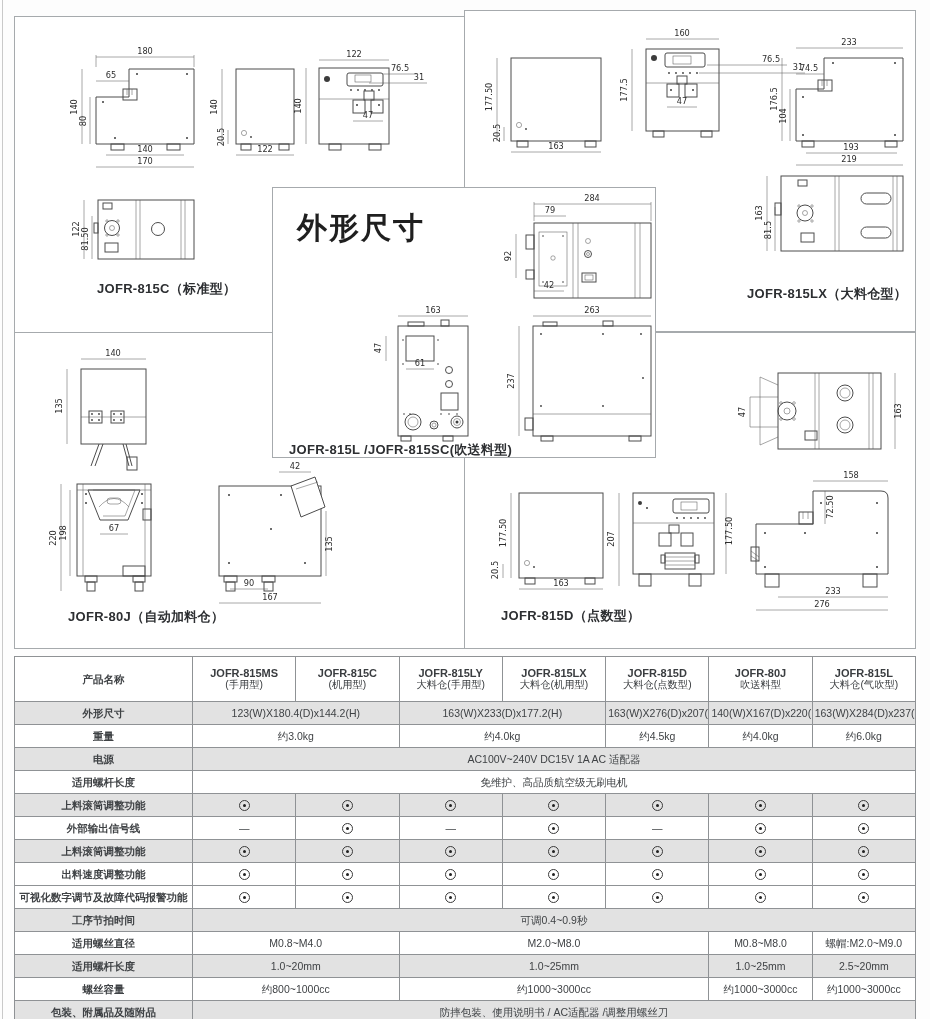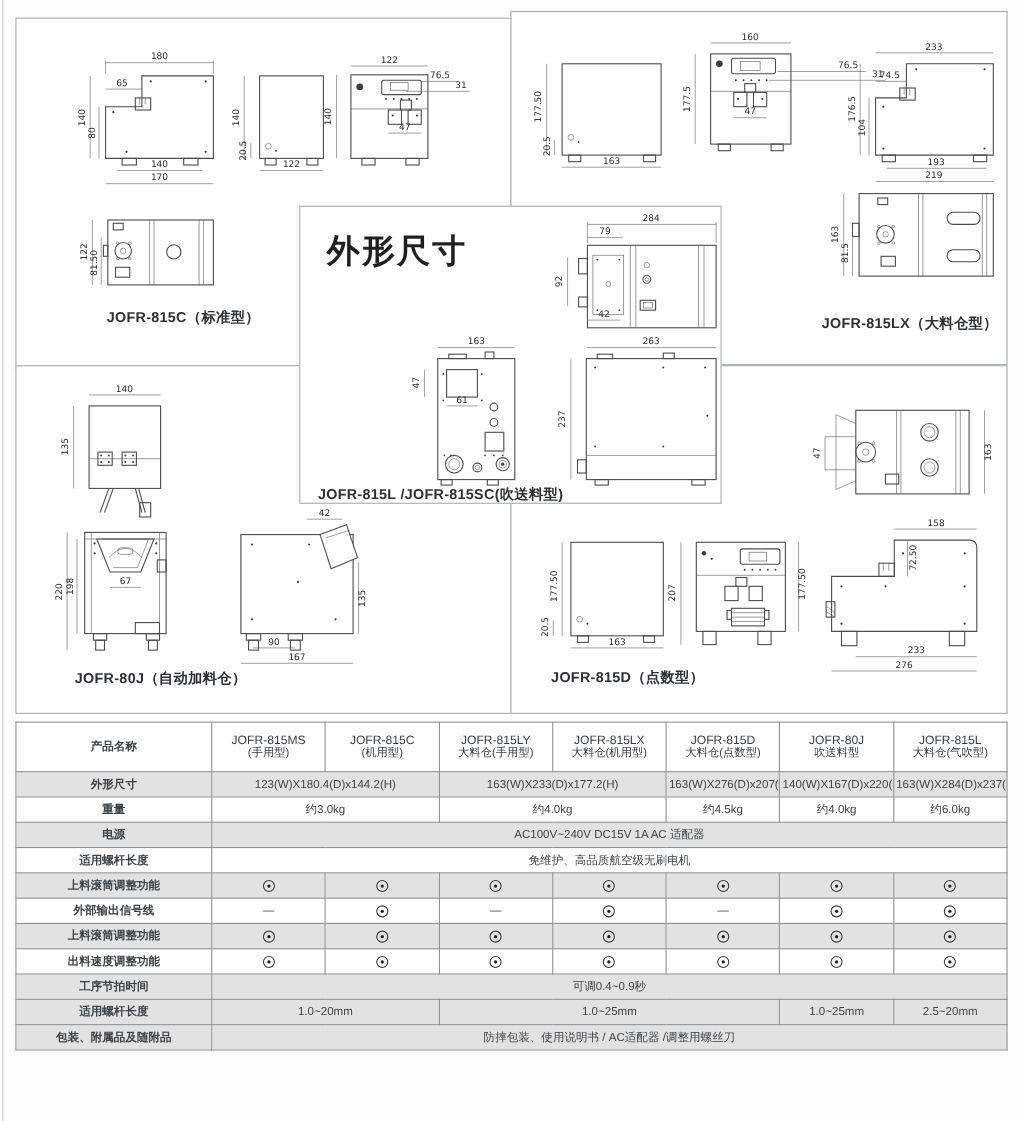--- a/index.html
+++ b/index.html
@@ -18,21 +18,21 @@
   text.title{font-size:30px;font-weight:bold;fill:#1f1f1f;letter-spacing:2px}
   
   table.spec{position:absolute;left:14px;top:656px;width:902px;border-collapse:collapse;
              table-layout:fixed;background:#fff}
   .spec td,.spec th{border:1px solid #8f9295;text-align:center;vertical-align:middle;
              padding:0 2px;color:#3f4245;font-size:10.5px;height:22px;line-height:1.15;
              overflow:hidden}
   .spec th{height:44px;background:#fff;font-weight:bold}
   .shade{background:#e2e2e2}
   .lbl{font-weight:bold;font-size:11px;color:#3a3d40}
-  .pname{font-weight:normal;font-size:11px;color:#3a3d40}
+  .pname{font-weight:bold;font-size:11px;color:#3a3d40}
   .psub{font-size:10.3px;font-weight:normal;color:#3a3d40}
   .dotmark{display:inline-block;width:9px;height:9px;border:1.1px solid #3a3a3a;
            border-radius:50%;position:relative;vertical-align:middle}
   .dotmark::after{content:"";position:absolute;left:50%;top:50%;width:3px;height:3px;
            margin:-1.5px 0 0 -1.5px;background:#202020;border-radius:50%}
   .dash{color:#4a4a4a}
 </style>
 </head>
 <body>
 
@@ -613,29 +613,53 @@
   <tr>
     <td class="lbl">出料速度调整功能</td>
     <td><span class="dotmark"></span></td>
     <td><span class="dotmark"></span></td>
     <td><span class="dotmark"></span></td>
     <td><span class="dotmark"></span></td>
     <td><span class="dotmark"></span></td>
     <td><span class="dotmark"></span></td>
     <td><span class="dotmark"></span></td>
   </tr>
+  <tr>
+    <td class="lbl">可视化数字调节及故障代码报警功能</td>
+    <td><span class="dotmark"></span></td>
+    <td><span class="dotmark"></span></td>
+    <td><span class="dotmark"></span></td>
+    <td><span class="dotmark"></span></td>
+    <td><span class="dotmark"></span></td>
+    <td><span class="dotmark"></span></td>
+    <td><span class="dotmark"></span></td>
+  </tr>
   <tr class="shade">
     <td class="lbl">工序节拍时间</td>
     <td colspan="7">可调0.4~0.9秒</td>
+  </tr>
+  <tr>
+    <td class="lbl">适用螺丝直径</td>
+    <td colspan="2">M0.8~M4.0</td>
+    <td colspan="3">M2.0~M8.0</td>
+    <td>M0.8~M8.0</td>
+    <td>螺帽:M2.0~M9.0</td>
   </tr>
   <tr class="shade">
     <td class="lbl">适用螺杆长度</td>
     <td colspan="2">1.0~20mm</td>
     <td colspan="3">1.0~25mm</td>
     <td>1.0~25mm</td>
     <td>2.5~20mm</td>
   </tr>
+  <tr>
+    <td class="lbl">螺丝容量</td>
+    <td colspan="2">约800~1000cc</td>
+    <td colspan="3">约1000~3000cc</td>
+    <td>约1000~3000cc</td>
+    <td>约1000~3000cc</td>
+  </tr>
   <tr class="shade">
     <td class="lbl">包装、附属品及随附品</td>
     <td colspan="7">防摔包装、使用说明书 / AC适配器 /调整用螺丝刀</td>
   </tr>
 </tbody>
   </table>
 
 </body></html>

